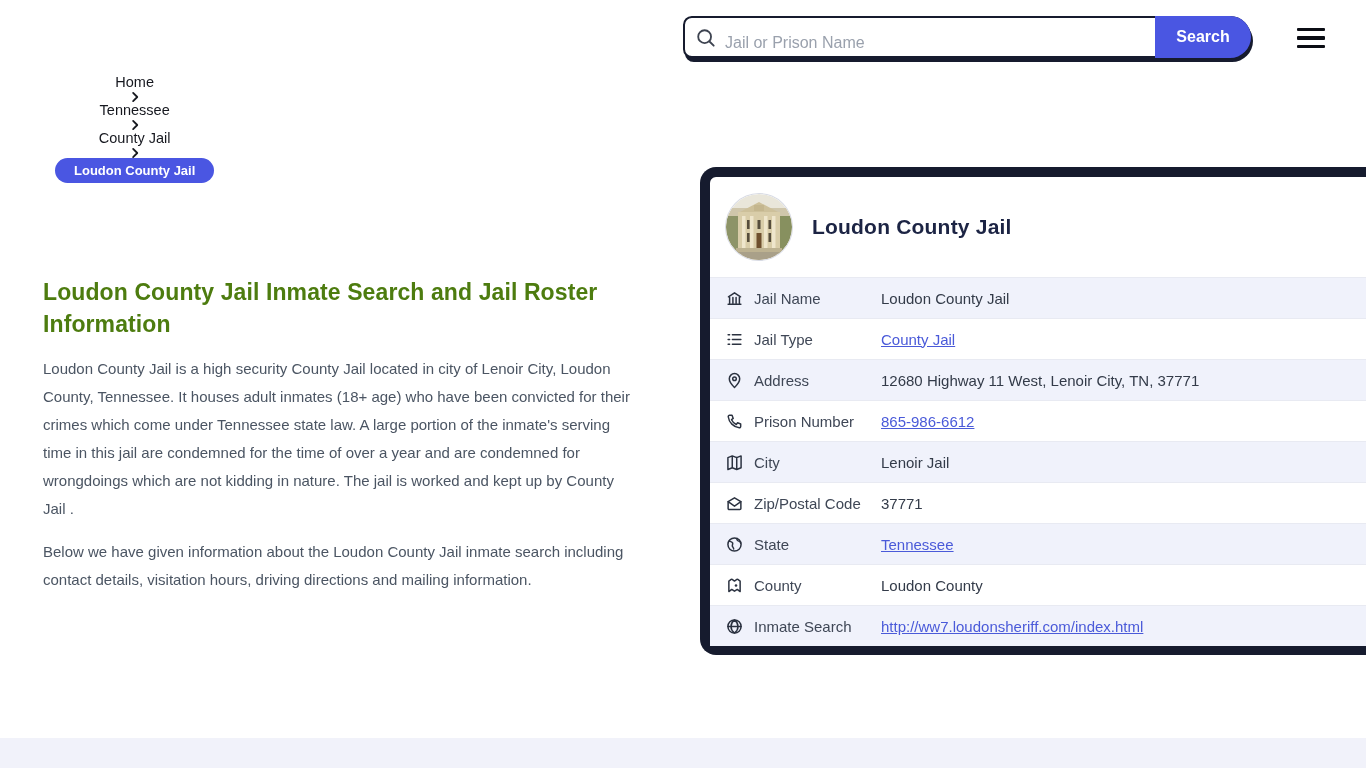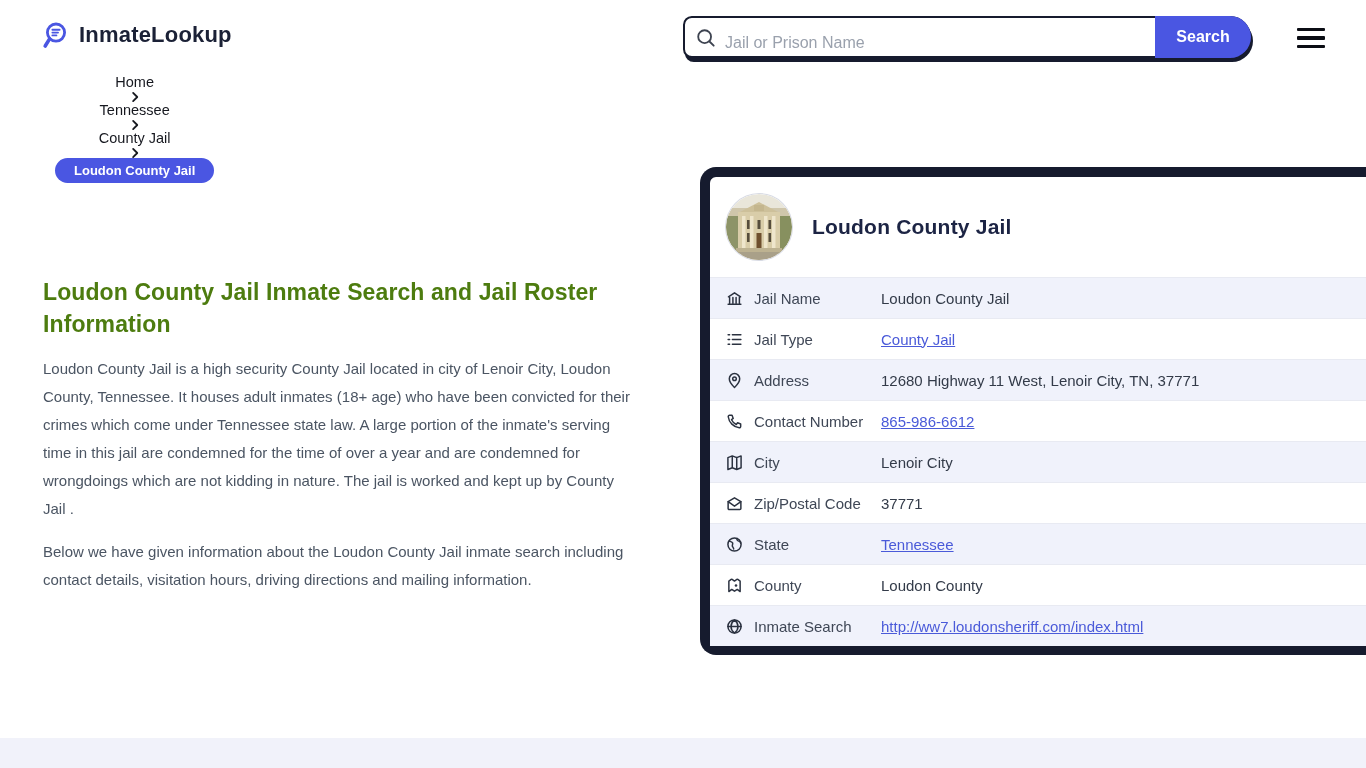--- a/index.html
+++ b/index.html
@@ -58,28 +58,20 @@
 
   .footer-band { position:absolute; left:0; top:738px; width:1366px; height:30px; background:var(--band); }
 
   svg.icon { display:block; }
 </style>
 </head>
 <body>
 
 <div class="stage">
 
-  <div class="logo">
-    <svg class="icon" width="30" height="30" viewBox="0 0 30 30" fill="none">
-      <circle cx="16" cy="12.6" r="8.6" stroke="#4a56e2" stroke-width="2.8"></circle>
-      <path d="M9.6 18.9 5.2 26" stroke="#4a56e2" stroke-width="3.6" stroke-linecap="round"></path>
-      <path d="M12.4 9.8h7.2M12.4 12.6h5.6M12.4 15.4h4" stroke="#4a56e2" stroke-width="1.9" stroke-linecap="round"></path>
-    </svg>
-    <span class="logo-text">InmateLookup</span>
-  </div>
 
   <div class="searchbar">
     <svg class="mag" viewBox="0 0 24 24" fill="none">
       <circle cx="10.5" cy="10.5" r="7" stroke="currentColor" stroke-width="2"></circle>
       <path d="m15.8 15.8 4.6 4.6" stroke="currentColor" stroke-width="2" stroke-linecap="round"></path>
     </svg>
     <input type="text" value="" placeholder="Jail or Prison Name" style="">
     <button class="search-btn">Search</button>
   </div>
 
@@ -168,30 +160,30 @@
               <circle cx="8" cy="6.4" r="1.7"></circle>
             </svg></span>
     <span class="row-label">Address</span>
     <span class="row-value">12680 Highway 11 West, Lenoir City, TN, 37771</span>
   </div>
 
   <div class="row">
     <span class="row-icon"><svg viewBox="0 0 16 16" fill="none" stroke="currentColor" stroke-width="1.4" stroke-linecap="round" stroke-linejoin="round">
               <path d="M3.3 2.2h2.4l1.1 2.9-1.6 1.2a9.3 9.3 0 0 0 4.5 4.5l1.2-1.6 2.9 1.1v2.4a1.2 1.2 0 0 1-1.3 1.2A12 12 0 0 1 2.1 3.5a1.2 1.2 0 0 1 1.2-1.3z"></path>
             </svg></span>
-    <span class="row-label">Contact Number</span>
+    <span class="row-label">Prison Number</span>
     <span class="row-value"><a>865-986-6612</a></span>
   </div>
 
   <div class="row stripe">
     <span class="row-icon"><svg viewBox="0 0 16 16" fill="none" stroke="currentColor" stroke-width="1.4" stroke-linecap="round" stroke-linejoin="round">
               <path d="M1.8 3.4 5.9 1.8l4.2 1.6 4.1-1.6v11.2l-4.1 1.6-4.2-1.6-4.1 1.6zM5.9 1.8v11.2M10.1 3.4v11.2"></path>
             </svg></span>
     <span class="row-label">City</span>
-    <span class="row-value">Lenoir City</span>
+    <span class="row-value">Lenoir Jail</span>
   </div>
 
   <div class="row">
     <span class="row-icon"><svg viewBox="0 0 16 16" fill="none" stroke="currentColor" stroke-width="1.4" stroke-linecap="round" stroke-linejoin="round">
               <path d="M2 6.3 8 2.7l6 3.6v6.3a1 1 0 0 1-1 1H3a1 1 0 0 1-1-1z"></path>
               <path d="m2 6.3 6 4.2 6-4.2"></path>
             </svg></span>
     <span class="row-label">Zip/Postal Code</span>
     <span class="row-value">37771</span>
   </div>

